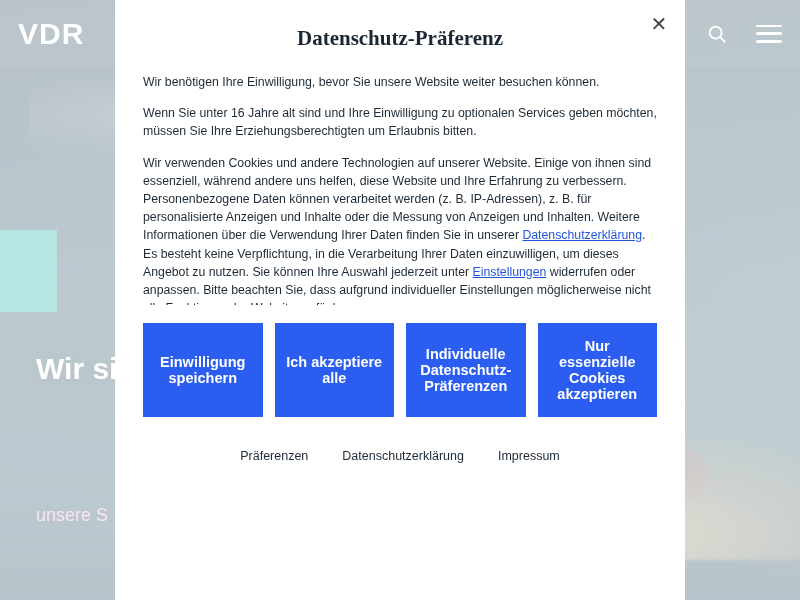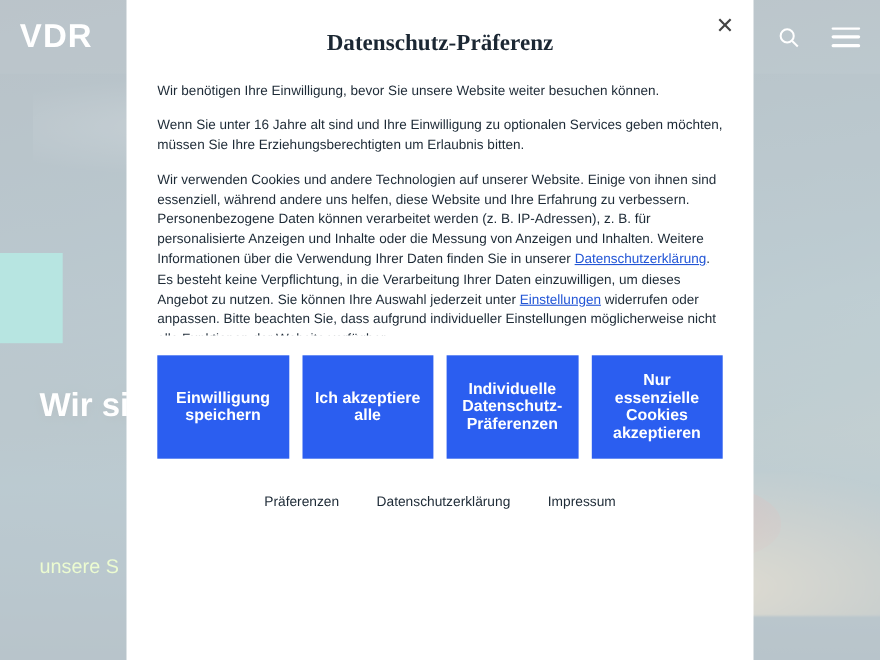--- a/index.html
+++ b/index.html
@@ -118,21 +118,21 @@
     font-weight: bold;
     padding-left: 36px;
     text-shadow: 0 2px 10px rgba(0,0,0,.35);
     z-index: 1;
     white-space: nowrap;
   }
   .hero-sub {
     position: absolute;
     left: 36px;
     top: 505px;
-    color: #bef264;
+    color: #f9a8d4;
     font-size: 18px;
     z-index: 1;
     white-space: nowrap;
   }
   .hero-badge {
     position: absolute;
     left: 560px; top: 440px;
     width: 150px; height: 70px;
     border-radius: 50% 50% 45% 45%;
     background: radial-gradient(ellipse at 40% 40%, rgba(150,40,40,.65), rgba(90,25,25,0));

